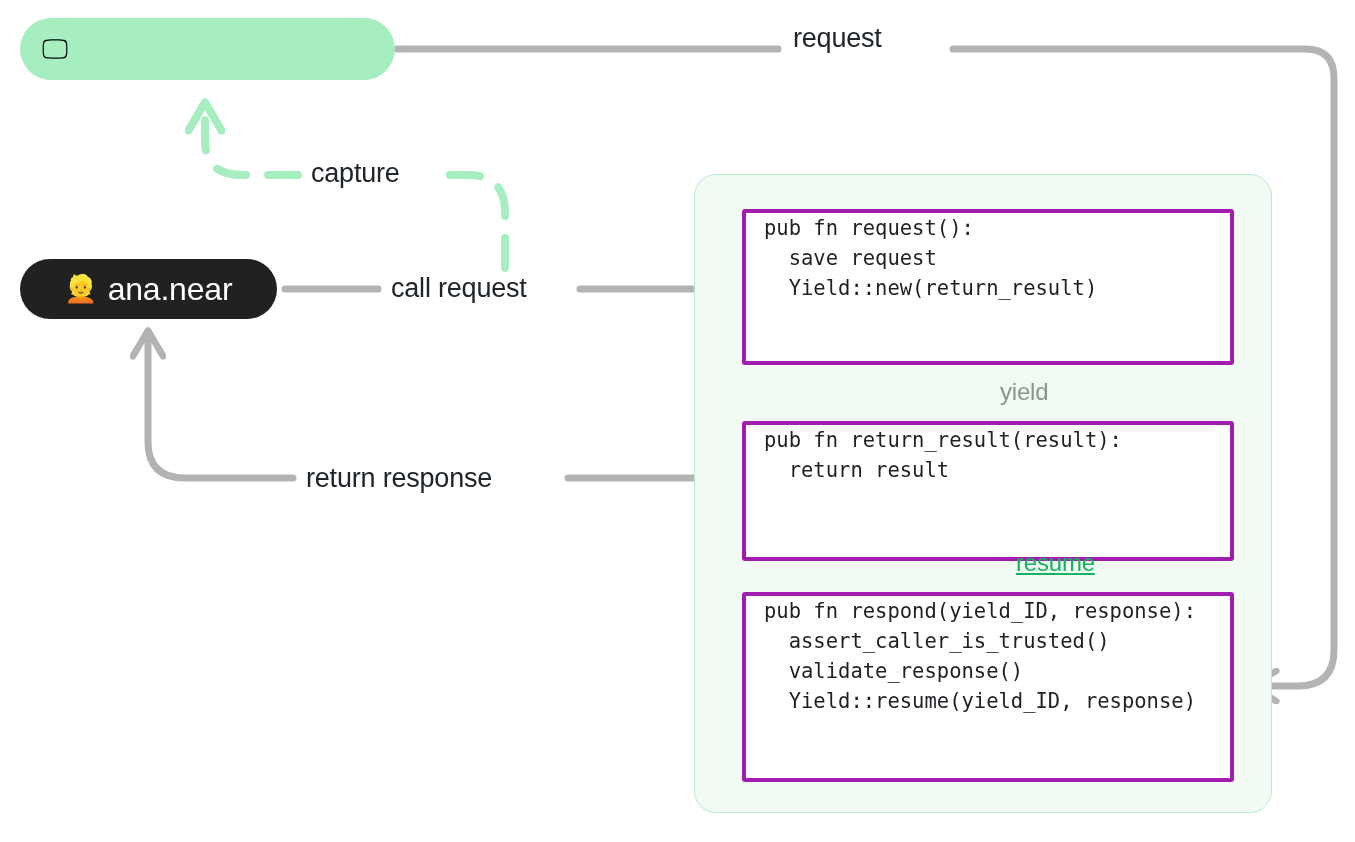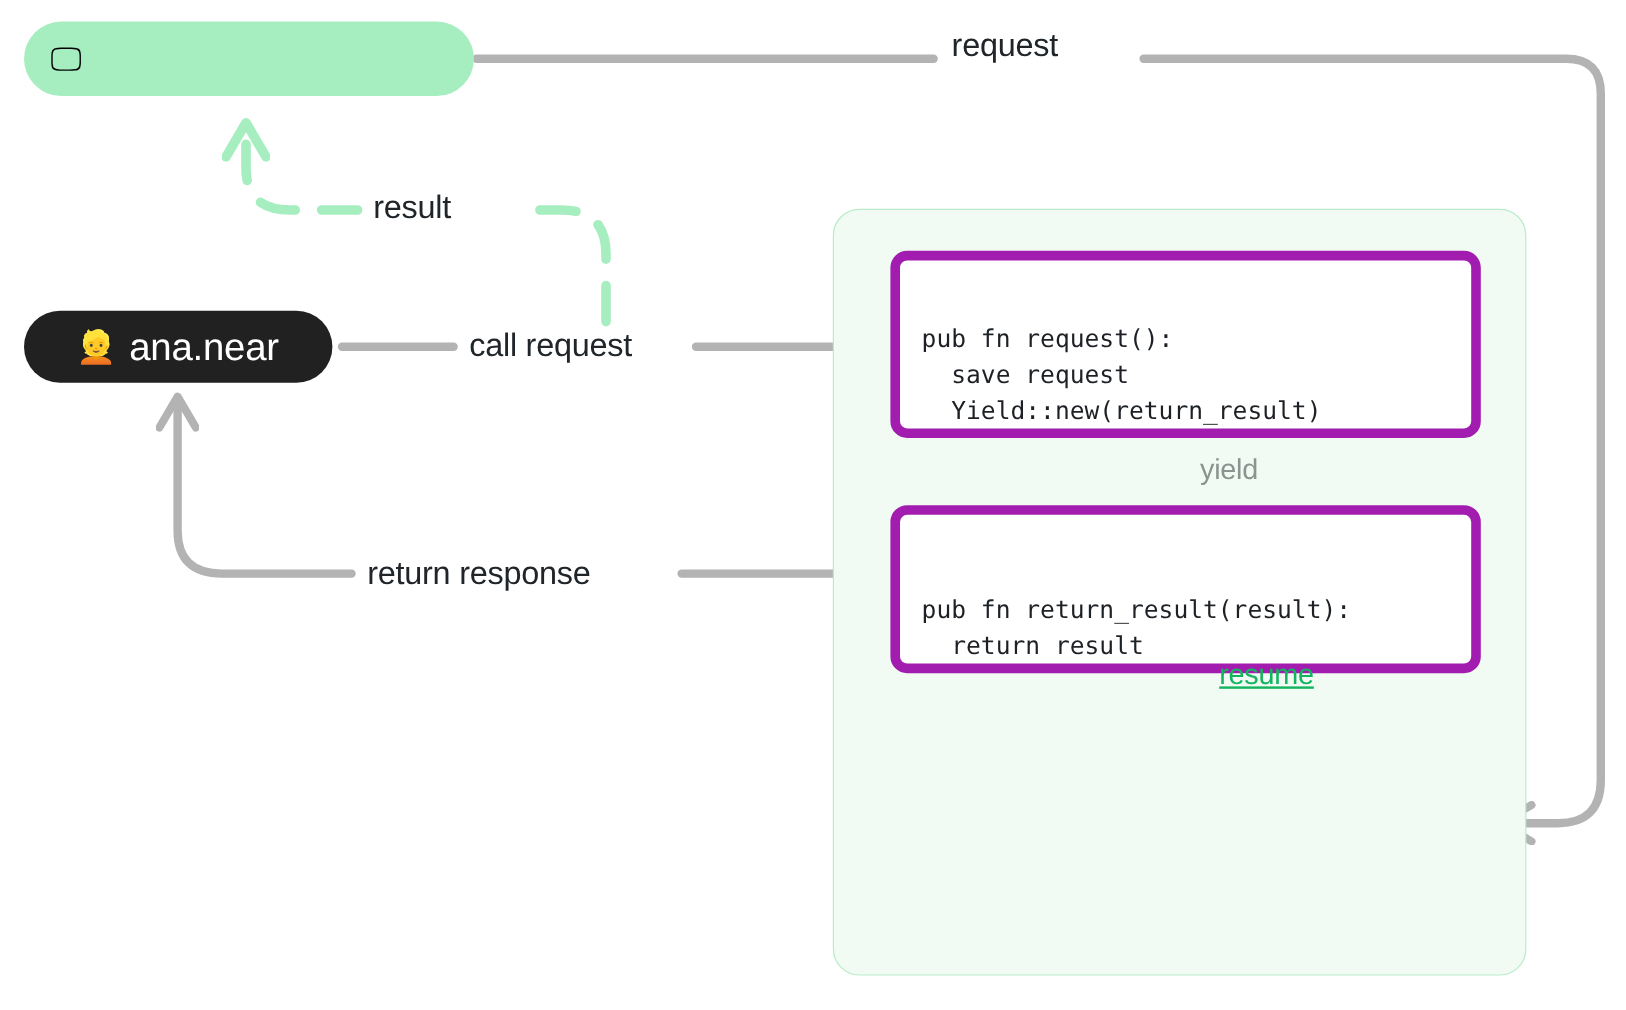--- a/index.html
+++ b/index.html
@@ -101,26 +101,26 @@
     background: #f1fbf3;
     border: 1.5px solid #b9ebc9;
     border-radius: 22px;
     box-sizing: border-box;
   }
 
   
   .code-box {
     position: absolute;
     background: #ffffff;
-    border: 8px solid #a21caf;
-    border-radius: 14px;
+    border: 4px solid #a21caf;
+    border-radius: 3px;
     box-sizing: border-box;
     display: flex;
     flex-direction: column;
-    justify-content: flex-end;
+    justify-content: flex-start;
     padding: 0 18px;
   }
   .code-box pre {
     margin: 0;
     font-family: "DejaVu Sans Mono", monospace;
     font-size: 20.5px;
     line-height: 30px;
     color: #1d2125;
     white-space: pre;
     letter-spacing: 0px;
@@ -216,24 +216,30 @@
     <pre>pub fn request():
   save request
   Yield::new(return_result)</pre>
   </div>
 
   <div class="code-box code-2">
     <pre>pub fn return_result(result):
   return result</pre>
   </div>
 
+  <div class="code-box code-3">
+    <pre>pub fn respond(yield_ID, response):
+  assert_caller_is_trusted()
+  validate_response()
+  Yield::resume(yield_ID, response)</pre>
+  </div>
 
   <div class="edge-label lbl-responds">request</div>
 
-  <div class="edge-label lbl-capture">result</div>
+  <div class="edge-label lbl-capture">capture</div>
 
   <div class="edge-label lbl-callreq">call request</div>
 
   <div class="edge-label lbl-returnresp">return response</div>
 
   <div class="edge-label small-gray lbl-yield">yield</div>
 
   <div class="edge-label green lbl-resume">resume</div>
 
 </div>

